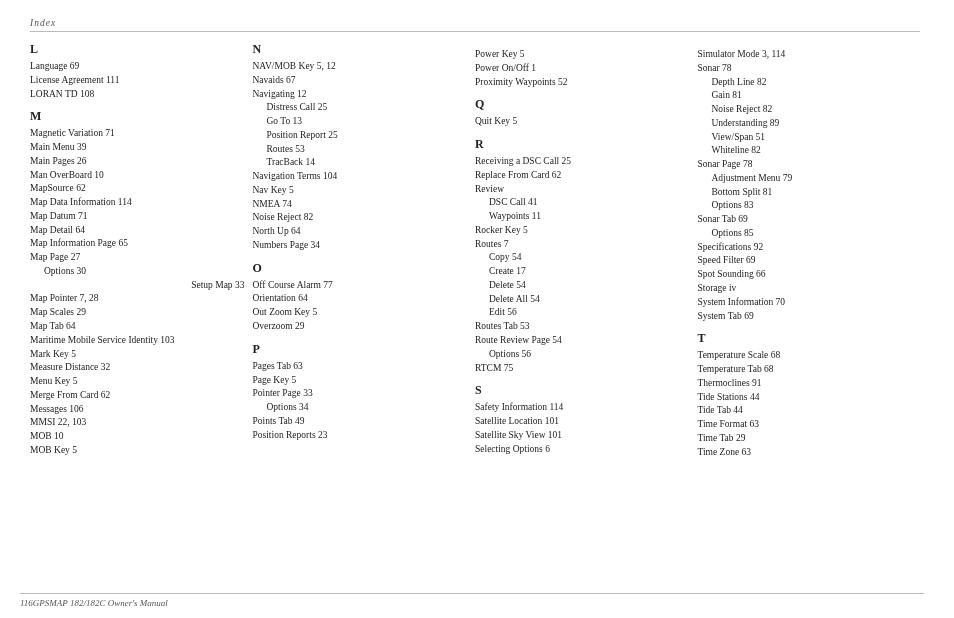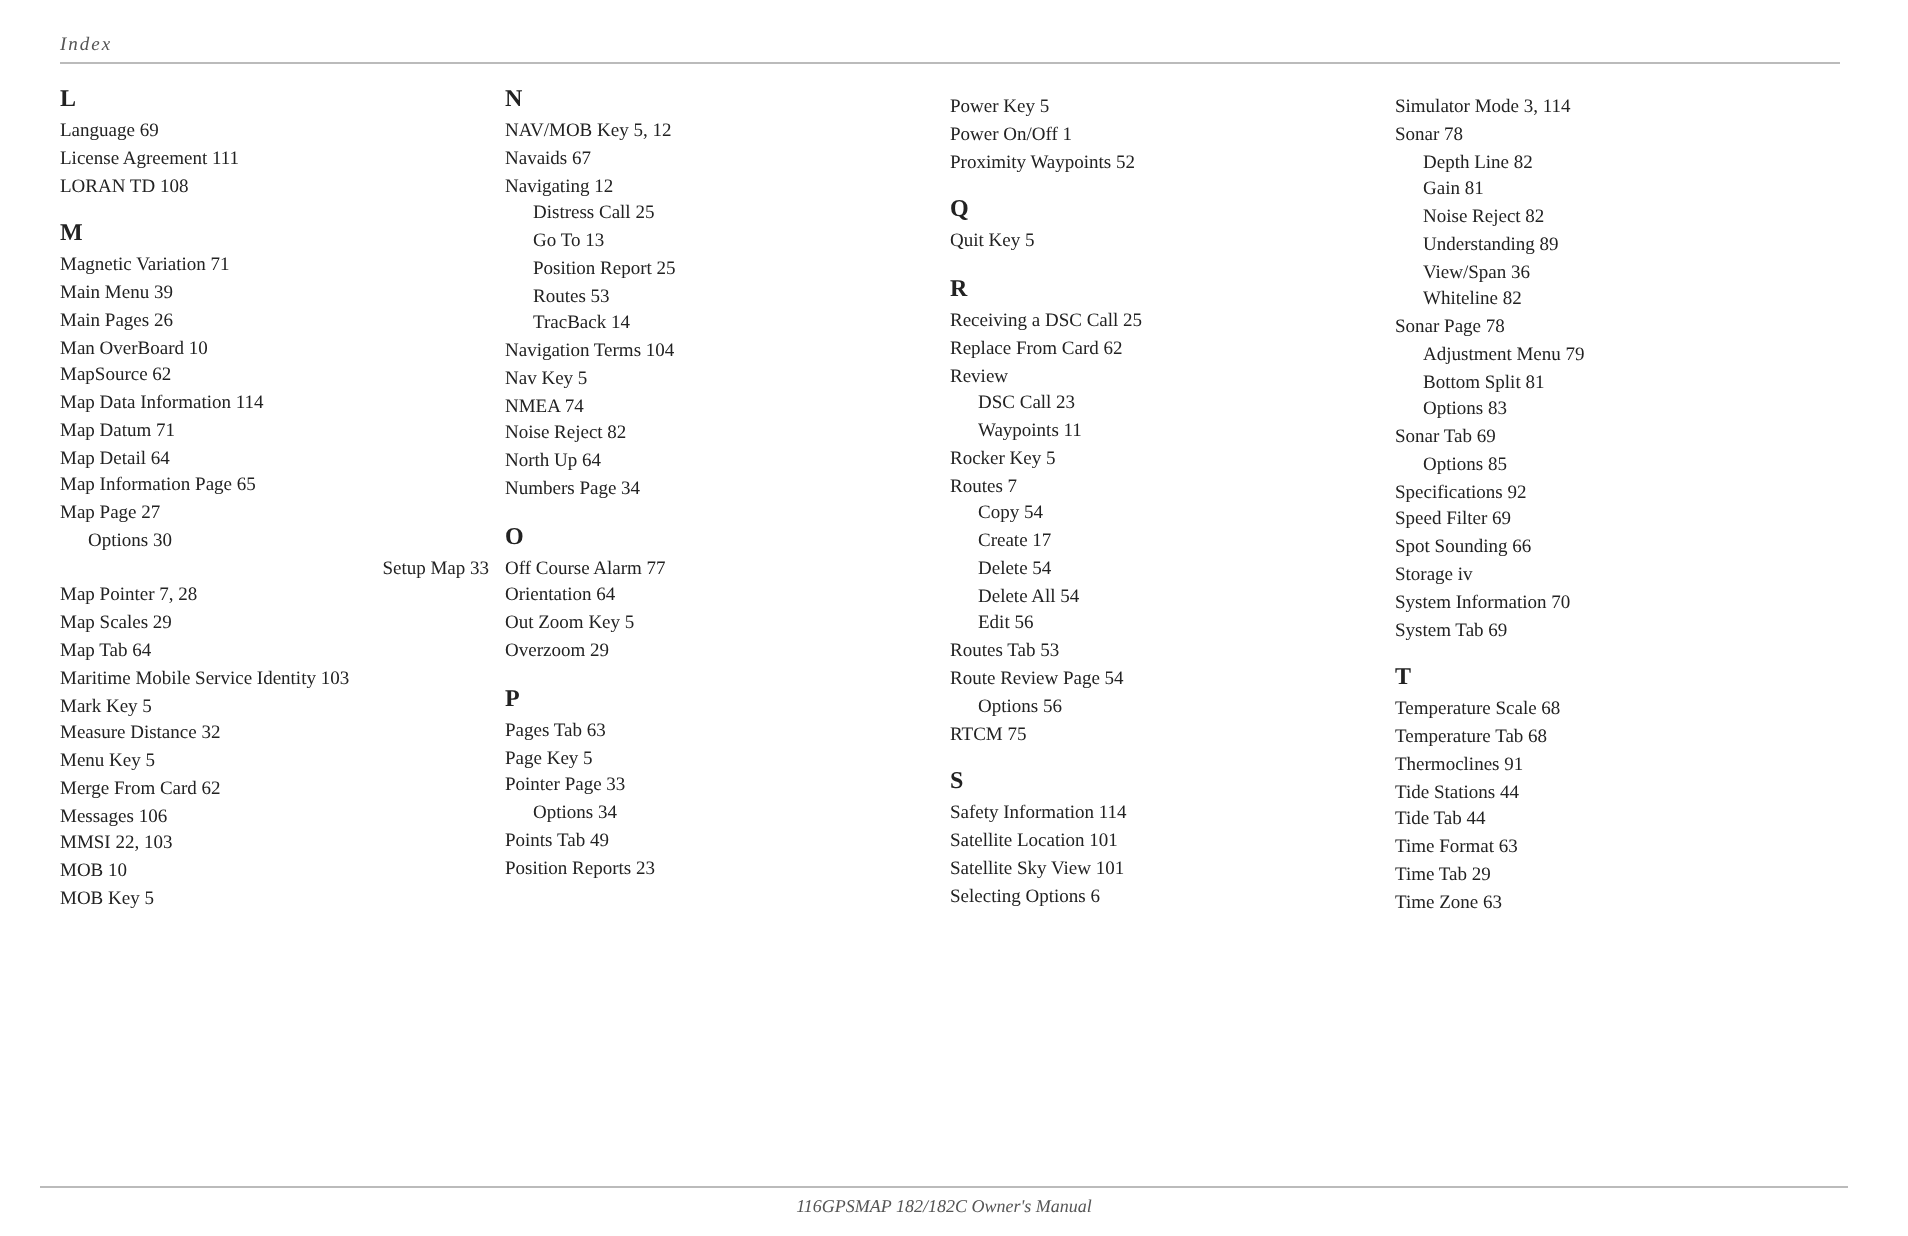--- a/index.html
+++ b/index.html
@@ -56,21 +56,21 @@
     .entry.indent2 {
       padding-left: 28px;
       text-align: right;
     }
     .footer {
       position: absolute;
       bottom: 10px;
       left: 20px;
       right: 30px;
       display: flex;
-      justify-content: center;
+      justify-content: flex-start;
       font-size: 9px;
       font-style: italic;
       color: #555;
       border-top: 1px solid #bbb;
       padding-top: 4px;
     }
   </style>
 </head>
 <body>
 
@@ -145,21 +145,21 @@
         <div style="height: 6px;"></div>
         <div class="entry">Power Key  5</div>
         <div class="entry">Power On/Off  1</div>
         <div class="entry">Proximity Waypoints  52</div>
         <div class="section-letter">Q</div>
         <div class="entry">Quit Key  5</div>
         <div class="section-letter">R</div>
         <div class="entry">Receiving a DSC Call  25</div>
         <div class="entry">Replace From Card  62</div>
         <div class="entry">Review</div>
-        <div class="entry indent1">DSC Call  23</div>
+        <div class="entry indent1">DSC Call  41</div>
         <div class="entry indent1">Waypoints  11</div>
         <div class="entry">Rocker Key  5</div>
         <div class="entry">Routes  7</div>
         <div class="entry indent1">Copy  54</div>
         <div class="entry indent1">Create  17</div>
         <div class="entry indent1">Delete  54</div>
         <div class="entry indent1">Delete All  54</div>
         <div class="entry indent1">Edit  56</div>
         <div class="entry">Routes Tab  53</div>
         <div class="entry">Route Review Page  54</div>
@@ -172,21 +172,21 @@
         <div class="entry">Selecting Options  6</div>
       </div>
       <div class="col">
         <div style="height: 6px;"></div>
         <div class="entry">Simulator Mode  3, 114</div>
         <div class="entry">Sonar  78</div>
         <div class="entry indent1">Depth Line  82</div>
         <div class="entry indent1">Gain  81</div>
         <div class="entry indent1">Noise Reject  82</div>
         <div class="entry indent1">Understanding  89</div>
-        <div class="entry indent1">View/Span  36</div>
+        <div class="entry indent1">View/Span  51</div>
         <div class="entry indent1">Whiteline  82</div>
         <div class="entry">Sonar Page  78</div>
         <div class="entry indent1">Adjustment Menu  79</div>
         <div class="entry indent1">Bottom Split  81</div>
         <div class="entry indent1">Options  83</div>
         <div class="entry">Sonar Tab  69</div>
         <div class="entry indent1">Options  85</div>
         <div class="entry">Specifications  92</div>
         <div class="entry">Speed Filter  69</div>
         <div class="entry">Spot Sounding  66</div>

